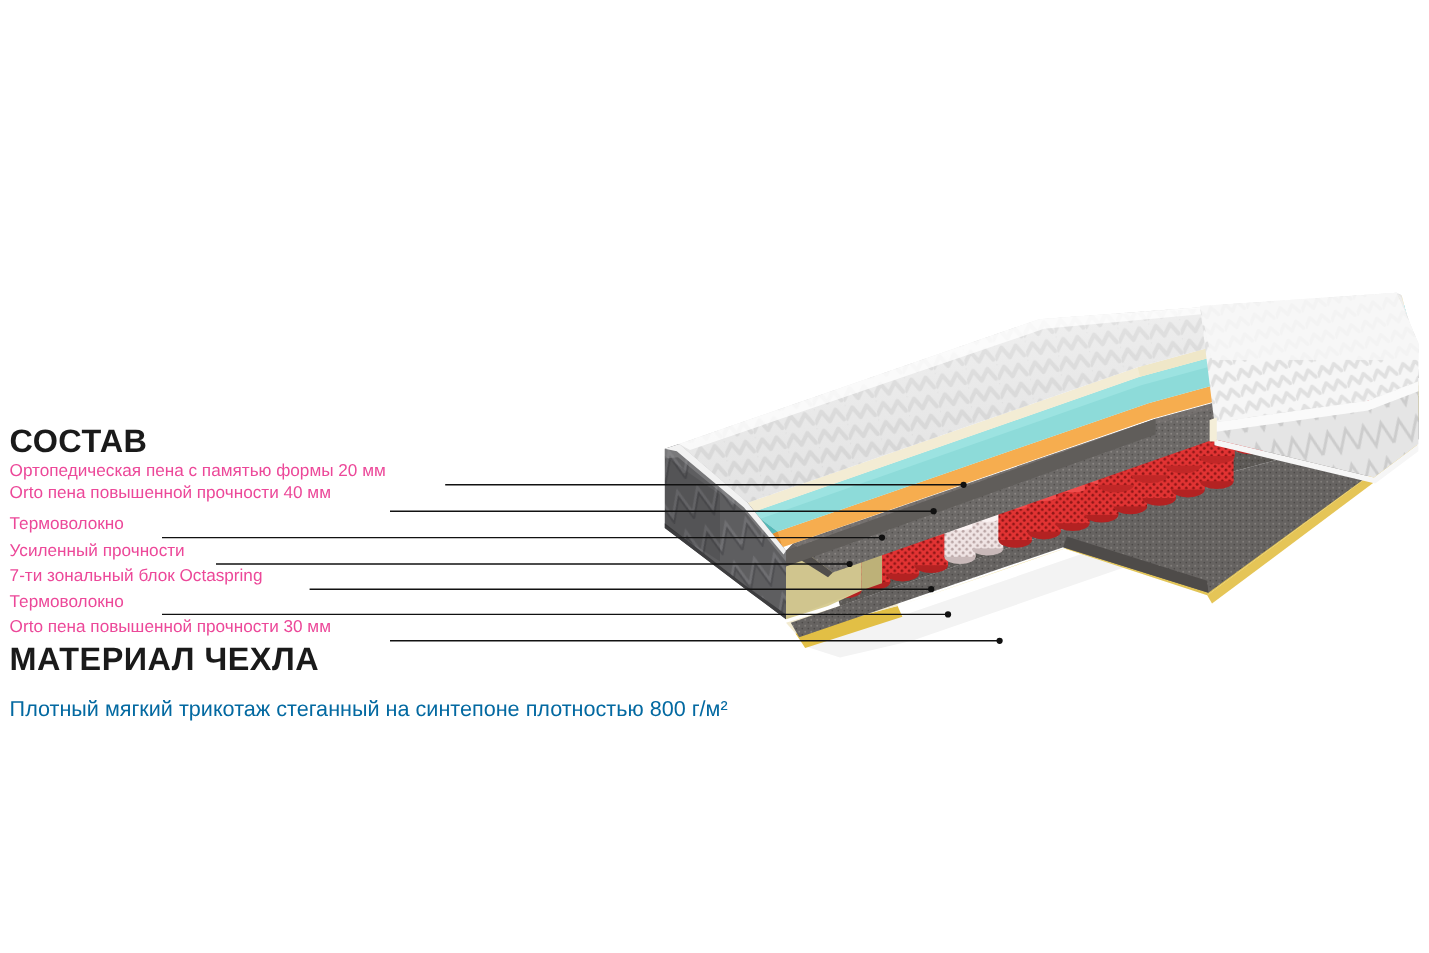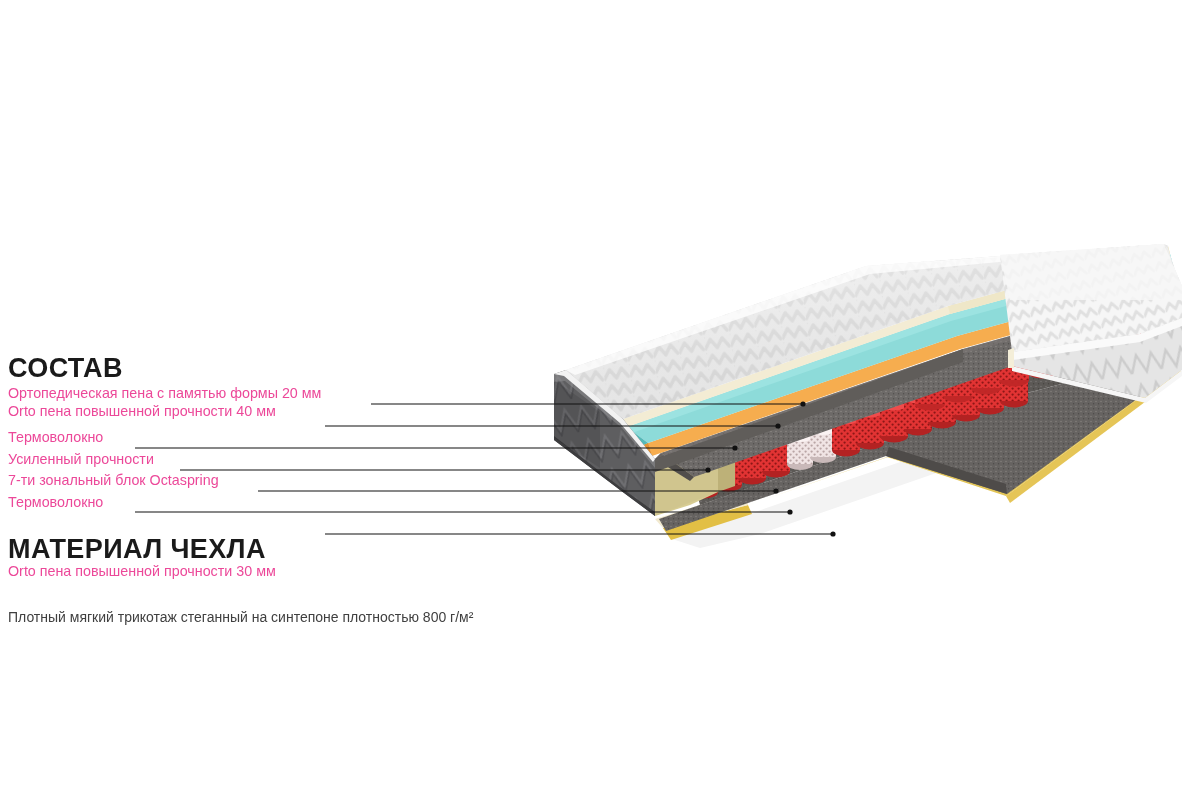--- a/index.html
+++ b/index.html
@@ -27,23 +27,23 @@
   .spec-row{
     position:absolute;
     left:8px;
     font-size:14.3px;
     color:#ec4899;
     white-space:nowrap;
     line-height:15px;
   }
   #cover-desc{
     position:absolute;
-    left:8px;top:609px;
-    font-size:14px;
-    color:#404040;
+    left:8px;top:581px;
+    font-size:18px;
+    color:#0369a1;
     white-space:nowrap;
   }
 
   
   #artwork{position:absolute;left:0;top:0;width:1191px;height:794px;}
 </style>
 </head>
 <body>
 
 <div id="stage">
@@ -366,20 +366,20 @@
 
   <div class="heading" id="heading-sostav">СОСТАВ</div>
 
   <div id="spec-list">
       <div class="spec-row" style="top: 386px;">Ортопедическая пена с памятью формы 20 мм</div>
       <div class="spec-row" style="top: 404px;">Orto пена повышенной прочности 40 мм</div>
       <div class="spec-row" style="top: 430px;">Термоволокно</div>
       <div class="spec-row" style="top: 452px;">Усиленный прочности</div>
       <div class="spec-row" style="top: 473px;">7-ти зональный блок Octaspring</div>
       <div class="spec-row" style="top: 495px;">Термоволокно</div>
-      <div class="spec-row" style="top: 516px; margin-top: 48px;">Orto пена повышенной прочности 30 мм</div>
+      <div class="spec-row" style="top: 516px;">Orto пена повышенной прочности 30 мм</div>
     </div>
 
   <div class="heading" id="heading-material">МАТЕРИАЛ ЧЕХЛА</div>
 
   <div id="cover-desc">Плотный мягкий трикотаж стеганный на синтепоне плотностью 800 г/м²</div>
 
 </div>
 
 </body></html>

